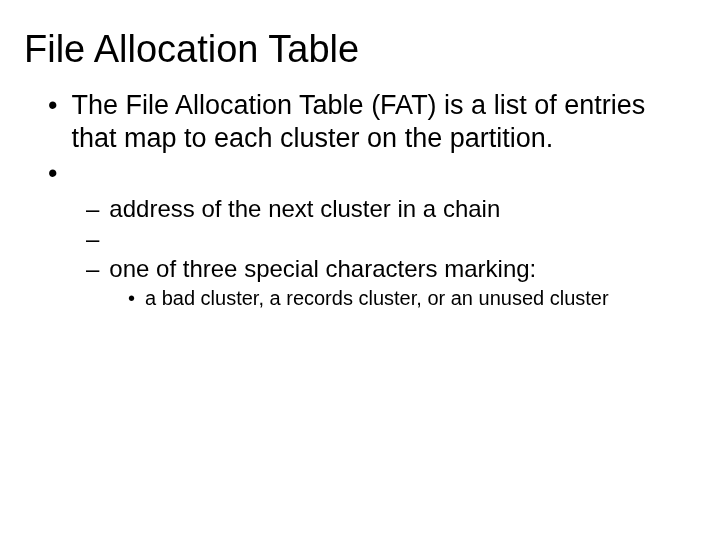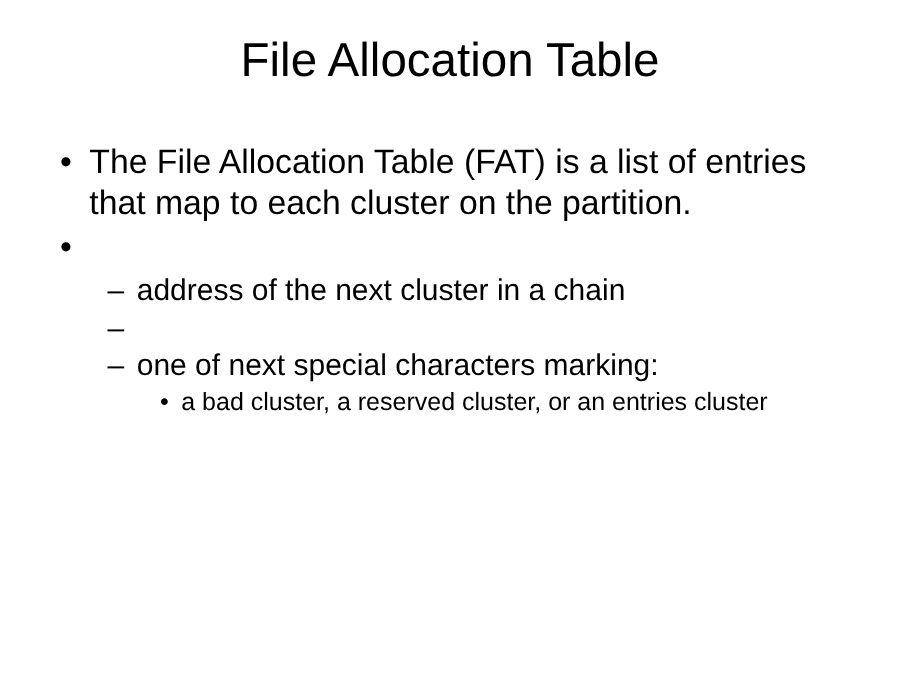--- a/index.html
+++ b/index.html
@@ -5,24 +5,24 @@
     * { margin: 0; padding: 0; box-sizing: border-box; }
     body {
       width: 720px;
       height: 540px;
       background: #fff;
       font-family: Arial, Helvetica, sans-serif;
       color: #000;
       padding: 28px 24px 24px 24px;
     }
     .title {
-      text-align: center;
+      text-align: left;
       font-size: 38px;
       font-weight: 400;
-      margin-bottom: 42px;
+      margin-bottom: 18px;
     }
     .bullet-l1 {
       display: flex;
       font-size: 27px;
       line-height: 1.22;
       margin-bottom: 2px;
       padding-left: 24px;
     }
     .bullet-l1 .dot {
       flex: 0 0 auto;
@@ -72,21 +72,21 @@
     <span class="dash">–</span>
     <span>address of the next cluster in a chain</span>
   </div>
 
   <div class="bullet-l2">
     <span class="dash">–</span>
   </div>
 
   <div class="bullet-l2">
     <span class="dash">–</span>
-    <span>one of next special characters marking:</span>
+    <span>one of three special characters marking:</span>
   </div>
 
   <div class="bullet-l3">
     <span class="dot">•</span>
-    <span>a bad cluster, a reserved cluster, or an entries cluster</span>
+    <span>a bad cluster, a records cluster, or an unused cluster</span>
   </div>
 
 </div>
 
 </body></html>

